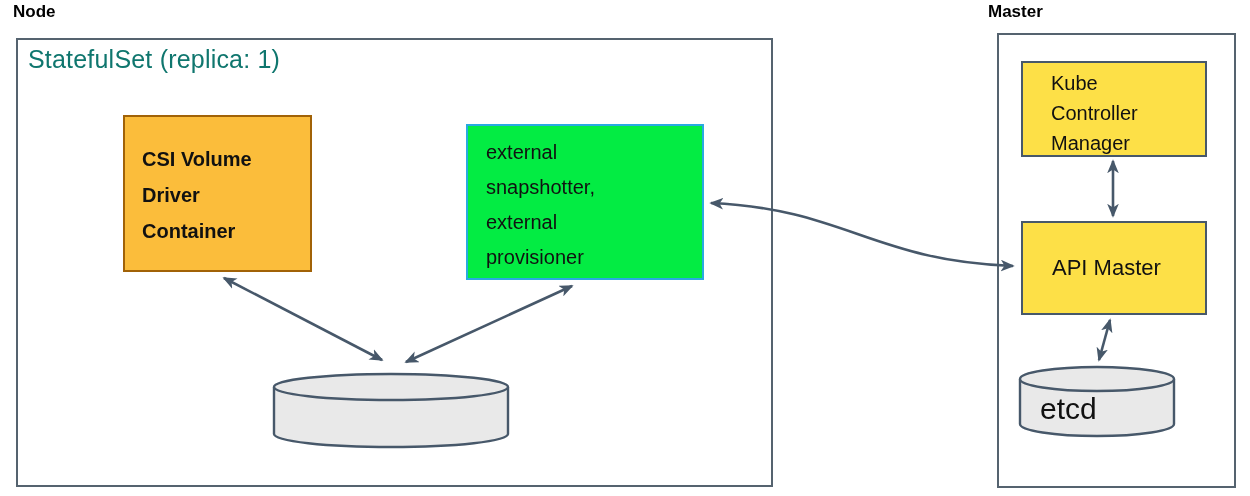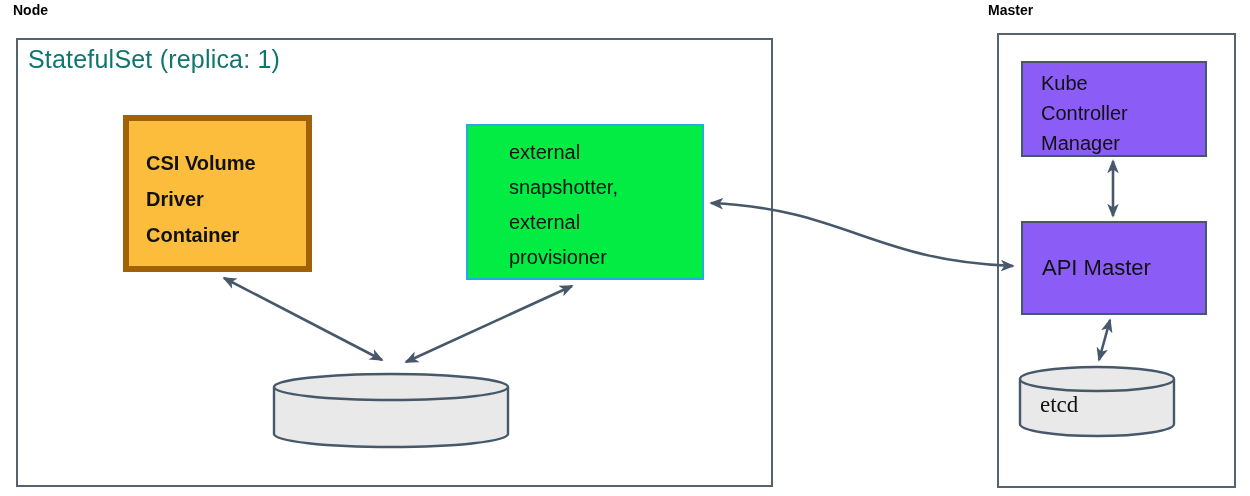--- a/index.html
+++ b/index.html
@@ -9,38 +9,38 @@
     height: 496px;
     background: #ffffff;
     font-family: "Liberation Sans", sans-serif;
     color: #111111;
     overflow: hidden;
   }
   .abs { position: absolute; }
   .pre { white-space: pre-line; }
 
   .group-label {
-    font-size: 14px;
+    font-size: 17px;
     font-weight: 700;
     color: #000000;
   }
   .outer-box {
     border: 2px solid #55636f;
     background: #ffffff;
     box-sizing: border-box;
   }
   .statefulset-title {
     font-size: 25px;
     color: #0f766e;
     letter-spacing: 0.2px;
   }
   .csi-box {
     left: 123px; top: 115px; width: 189px; height: 157px;
     background: #fbbd3b;
-    border: 6px solid #a16207;
+    border: 2px solid #a16207;
     box-sizing: border-box;
     z-index: 2;
   }
   .csi-text {
     padding: 24px 0 0 17px;
     font-size: 20px;
     font-weight: 600;
     line-height: 36px;
   }
   .ext-box {
@@ -48,34 +48,34 @@
     background: #03ec43;
     border: 2px solid #29a9e1;
     box-sizing: border-box;
     z-index: 2;
   }
   .ext-text {
     padding: 9px 0 0 18px;
     font-size: 20px;
     font-weight: 400;
     line-height: 35px;
-    margin-left: 23px;
   }
   .grpc-label {
     left: 320px; top: 293px;
     font-size: 22px;
     font-weight: 700;
     color: #000000;
     z-index: 3;
   }
   .gray-box {
-    background: #8b5cf6;
+    background: #fde047;
     border: 2px solid #47586a;
     box-sizing: border-box;
     z-index: 2;
+    padding-left: 10px;
   }
   .kcm-box { left: 1021px; top: 61px; width: 186px; height: 96px; }
   .kcm-text {
     padding: 5px 0 0 18px;
     font-size: 20px;
     line-height: 30px;
   }
   .api-box {
     left: 1021px; top: 221px; width: 186px; height: 94px;
     display: flex; align-items: center;
@@ -84,21 +84,21 @@
   .cylinder { z-index: 2; }
   .emptydir-cyl { left: 272px; top: 370px; width: 240px; height: 82px; }
   .emptydir-text {
     position: absolute; left: 0; top: 34px; width: 100%;
     text-align: center;
     font-size: 19px; font-weight: 600;
   }
   .etcd-cyl { left: 1018px; top: 364px; width: 158px; height: 78px; }
   .etcd-text {
     position: absolute; left: 22px; top: 28px;
-    font-size: 23px; font-weight: 400; font-family: Liberation Serif, serif;
+    font-size: 30px; font-weight: 400;
   }
   .arrow-layer {
     position: absolute; left: 0; top: 0;
     width: 1250px; height: 496px;
     z-index: 4;
     pointer-events: none;
   }
 </style>
 </head>
 <body>

